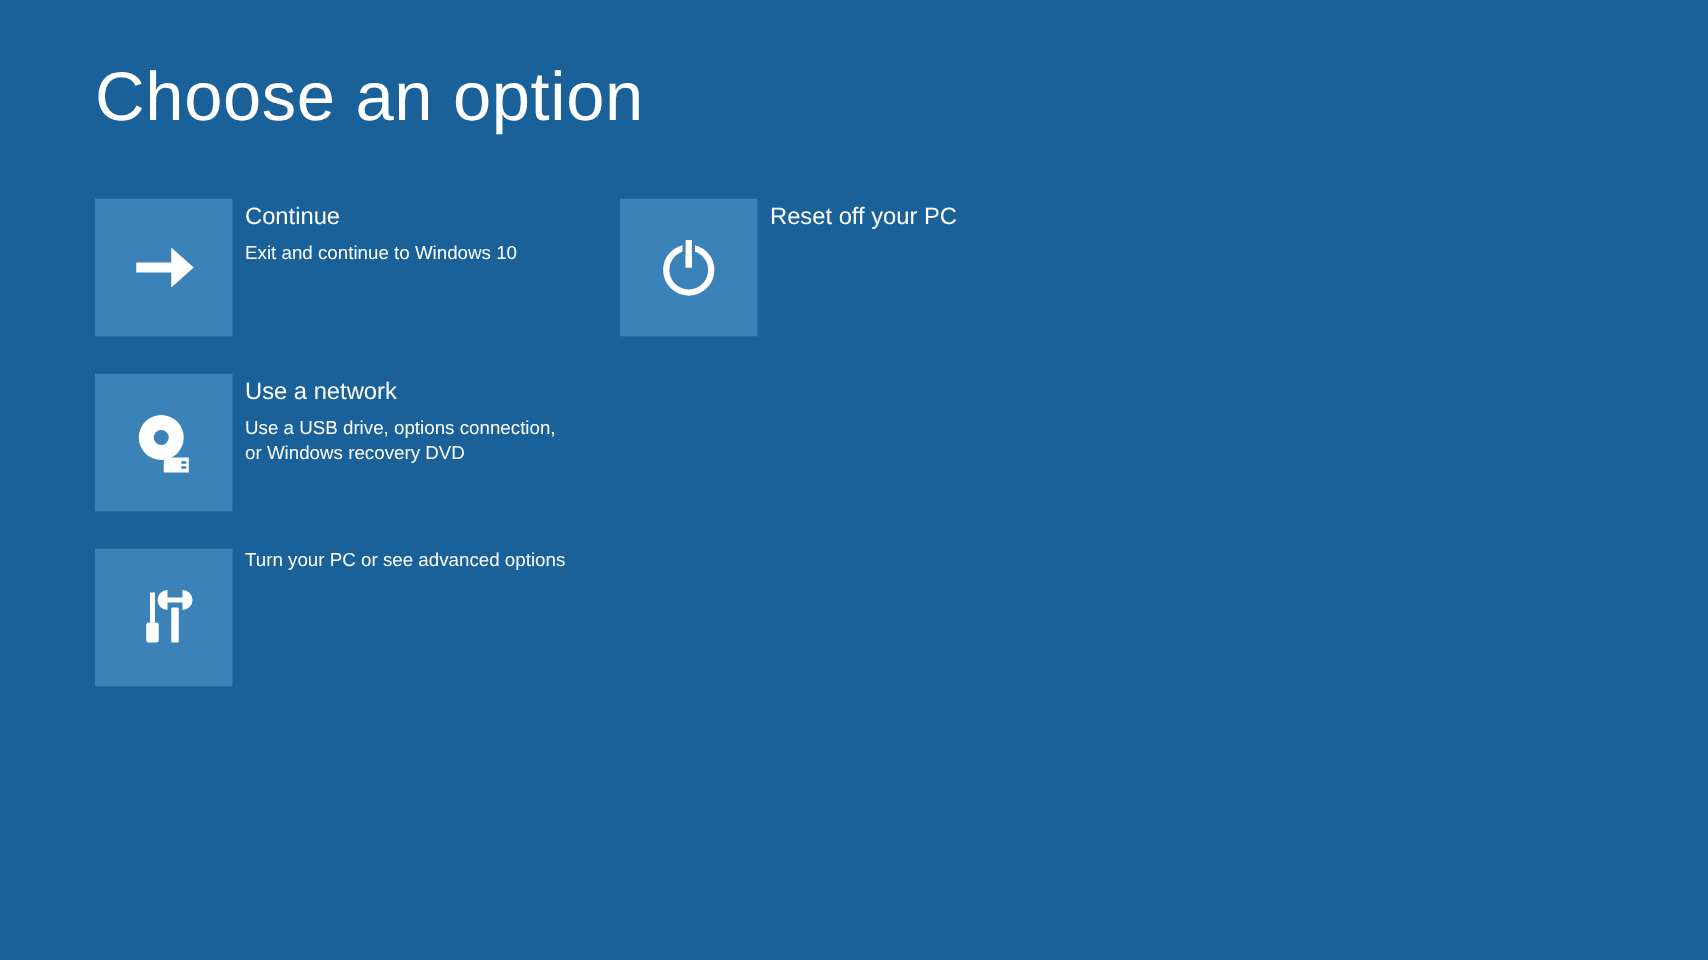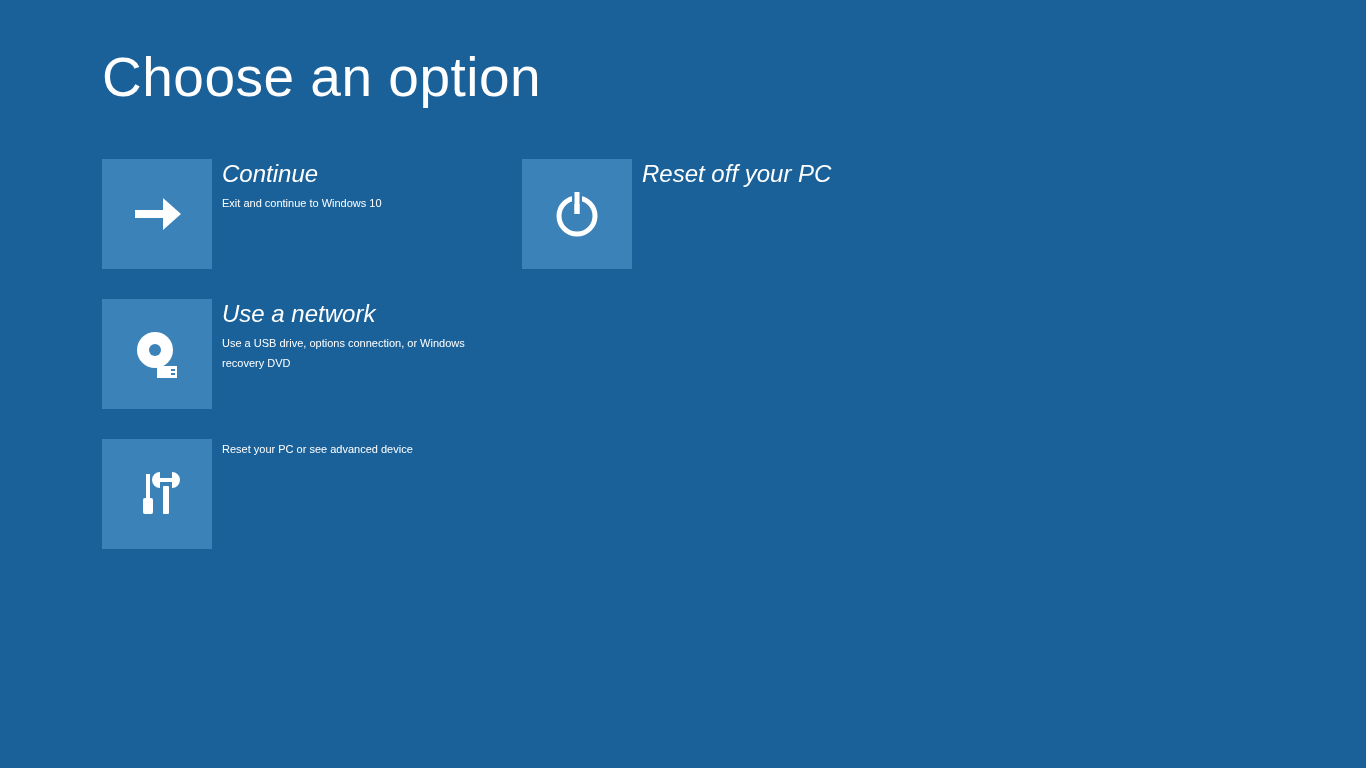--- a/index.html
+++ b/index.html
@@ -11,21 +11,21 @@
     body {
       width: 1366px;
       height: 768px;
       background-color: #1a6199;
       font-family: 'Segoe UI', 'Segoe UI Light', -apple-system, sans-serif;
       color: #ffffff;
       overflow: hidden;
     }
     
     .container {
-      padding: 45px 0 0 102px;
+      padding: 45px 0 0 76px;
     }
     
     .page-title {
       font-size: 55px;
       font-weight: 300;
       margin-bottom: 50px;
       letter-spacing: 0.5px;
     }
     
     .options-grid {
@@ -56,29 +56,28 @@
       width: 56px;
       height: 56px;
     }
     
     .tile-text {
       padding-left: 10px;
       padding-top: 0px;
     }
     
     .tile-title {
-      font-size: 24px;
+      font-size: 19px;
       font-weight: 300;
       line-height: 30px;
       margin-bottom: 4px;
-      font-style: italic;
     }
     
     .tile-description {
-      font-size: 11px;
+      font-size: 15px;
       font-weight: 400;
       line-height: 20px;
       color: #ffffff;
       max-width: 260px;
     }
   </style>
 </head>
 <body>
 
 <div class="container">
@@ -137,18 +136,18 @@
         <svg viewBox="0 0 56 56" fill="#ffffff">
 
           <rect x="17" y="8" width="4" height="24"></rect>
           <rect x="14" y="32" width="10" height="16" rx="2"></rect>
 
           <rect x="34" y="20" width="6" height="28" rx="1"></rect>
           <path d="M31 6 a8 8 0 0 0 0 16 v-6 h12 v6 a8 8 0 0 0 0-16 v6 h-12 z"></path>
         </svg>
       </div>
       <div class="tile-text">
-        <div class="tile-description">Reset your PC or see advanced device</div>
+        <div class="tile-description">Turn your PC or see advanced options</div>
       </div>
     </div>
 
   </div>
 </div>
 
 </body></html>

